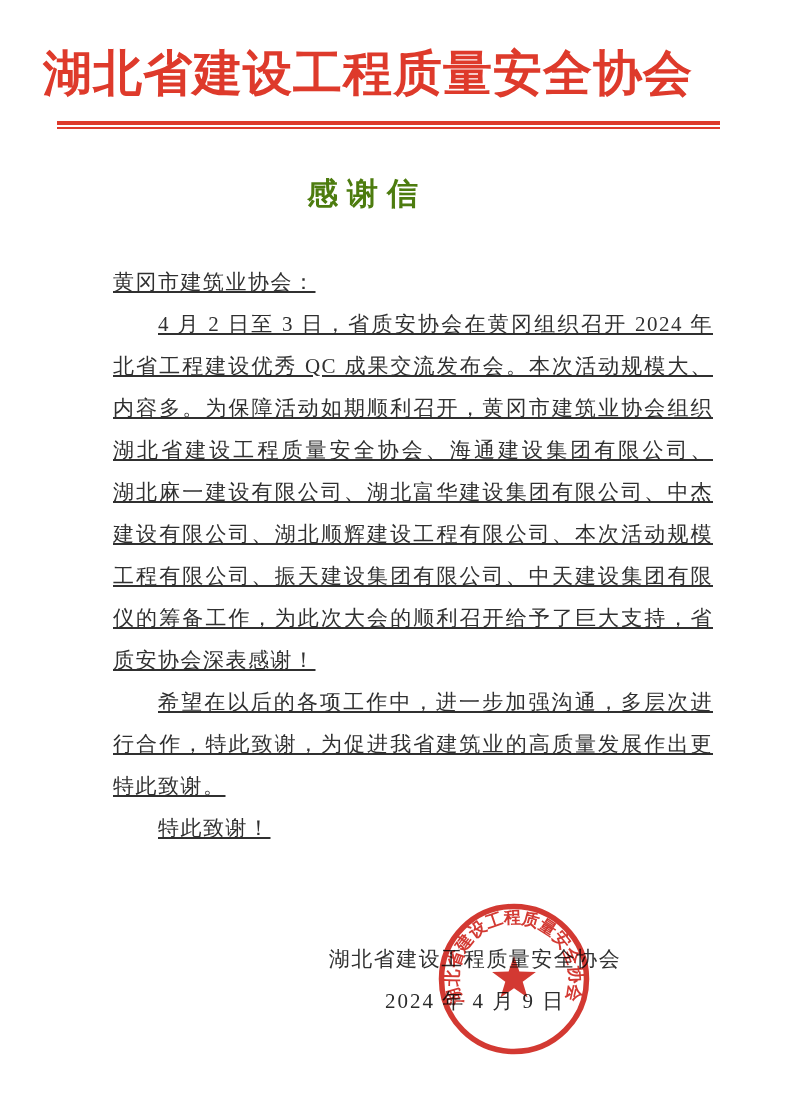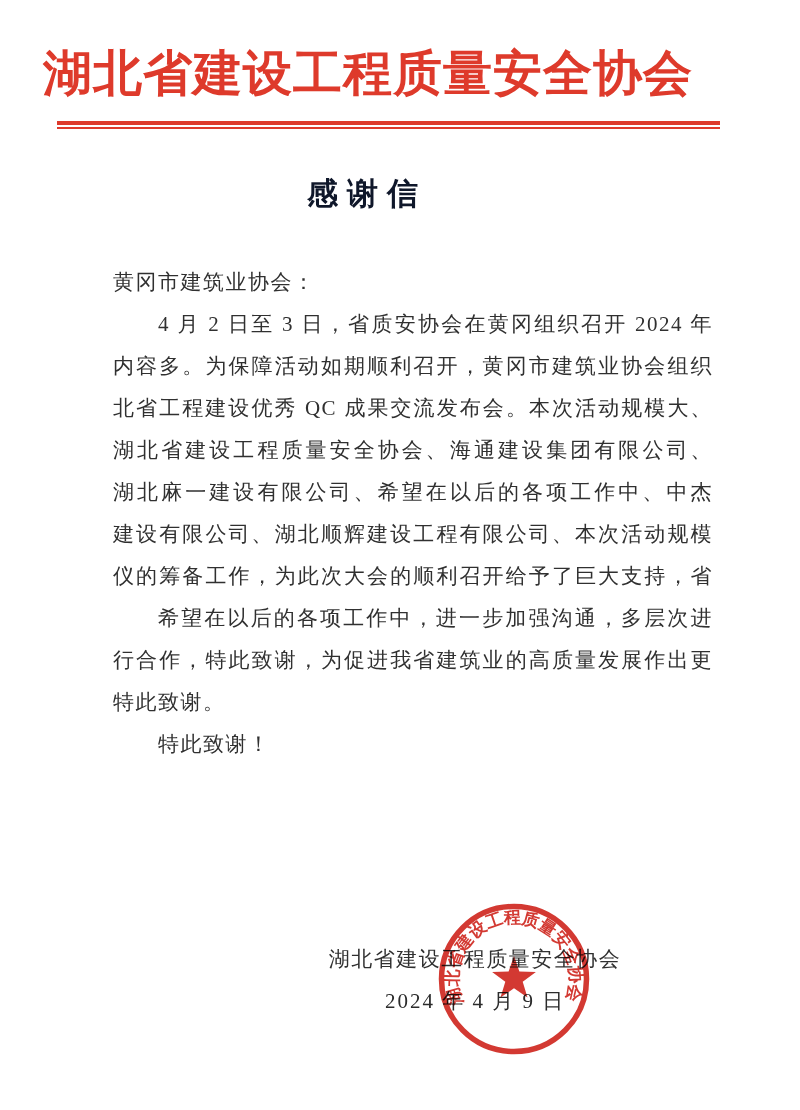--- a/index.html
+++ b/index.html
@@ -12,25 +12,25 @@
     position:absolute; top:40px; left:0; right:0; margin-left:16px;
     text-align:center; font-size:49px; font-weight:700; letter-spacing:1px;
     color:#de3a2b; line-height:68px; white-space:nowrap;
   }
   .rule { position:absolute; top:121px; left:57px; width:690px; }
   .rule-thick { height:4px; background:#de3a2b; }
   .rule-thin  { height:2px; background:#de3a2b; margin-top:2px; }
   .letter-title {
     position:absolute; top:172px; left:0; right:0; margin-left:14px;
     text-align:center; font-size:31px; font-weight:700; letter-spacing:9px;
-    color:#0f172a; line-height:44px;
+    color:#4d7c0f; line-height:44px;
   }
   .letter-body {
     position:absolute; top:261px; left:113px; width:600px;
-    font-size:21px; line-height:42px; letter-spacing:1.5px; color:#303030;
+    font-size:21px; line-height:42px; letter-spacing:1.5px; color:#303030;text-decoration:underline;
   }
   .body-line { height:42px; white-space:nowrap; }
   .body-line.jl { text-align:justify; text-align-last:justify; white-space:normal; overflow:hidden; }
   .body-line.indent { text-indent:45px; }
   .signature-org {
     position:absolute; top:938px; left:230px; right:0; text-align:center;
     font-size:21px; line-height:42px; letter-spacing:1.5px; color:#303030; white-space:nowrap;
   }
   .signature-date {
     position:absolute; top:980px; left:230px; right:0; text-align:center;
@@ -55,26 +55,28 @@
   <div class="rule">
     <div class="rule-thick"></div>
     <div class="rule-thin"></div>
   </div>
 
   <div class="letter-title">感谢信</div>
 
   <div class="letter-body">
     <div class="body-line">黄冈市建筑业协会：</div>
     <div class="body-line jl indent">4 月 2 日至 3 日，省质安协会在黄冈组织召开 2024 年湖</div>
+    <div class="body-line jl">北省工程建设优秀 QC 成果交流发布会。本次活动规模大、</div>
     <div class="body-line jl">内容多。为保障活动如期顺利召开，黄冈市建筑业协会组织</div>
-    <div class="body-line jl">北省工程建设优秀 QC 成果交流发布会。本次活动规模大、</div>
     <div class="body-line jl">湖北省建设工程质量安全协会、海通建设集团有限公司、</div>
-    <div class="body-line jl">湖北麻一建设有限公司、希望在以后的各项工作中、中杰</div>
+    <div class="body-line jl">湖北麻一建设有限公司、湖北富华建设集团有限公司、中杰</div>
     <div class="body-line jl">建设有限公司、湖北顺辉建设工程有限公司、本次活动规模大</div>
+    <div class="body-line jl">工程有限公司、振天建设集团有限公司、中天建设集团有限</div>
     <div class="body-line jl">仪的筹备工作，为此次大会的顺利召开给予了巨大支持，省</div>
+    <div class="body-line">质安协会深表感谢！</div>
     <div class="body-line jl indent">希望在以后的各项工作中，进一步加强沟通，多层次进</div>
     <div class="body-line jl">行合作，特此致谢，为促进我省建筑业的高质量发展作出更</div>
     <div class="body-line">特此致谢。</div>
     <div class="body-line indent">特此致谢！</div>
   </div>
 
   <div class="signature-org">湖北省建设工程质量安全协会</div>
 
   <div class="signature-date">2024 年 4 月 9 日</div>
 

